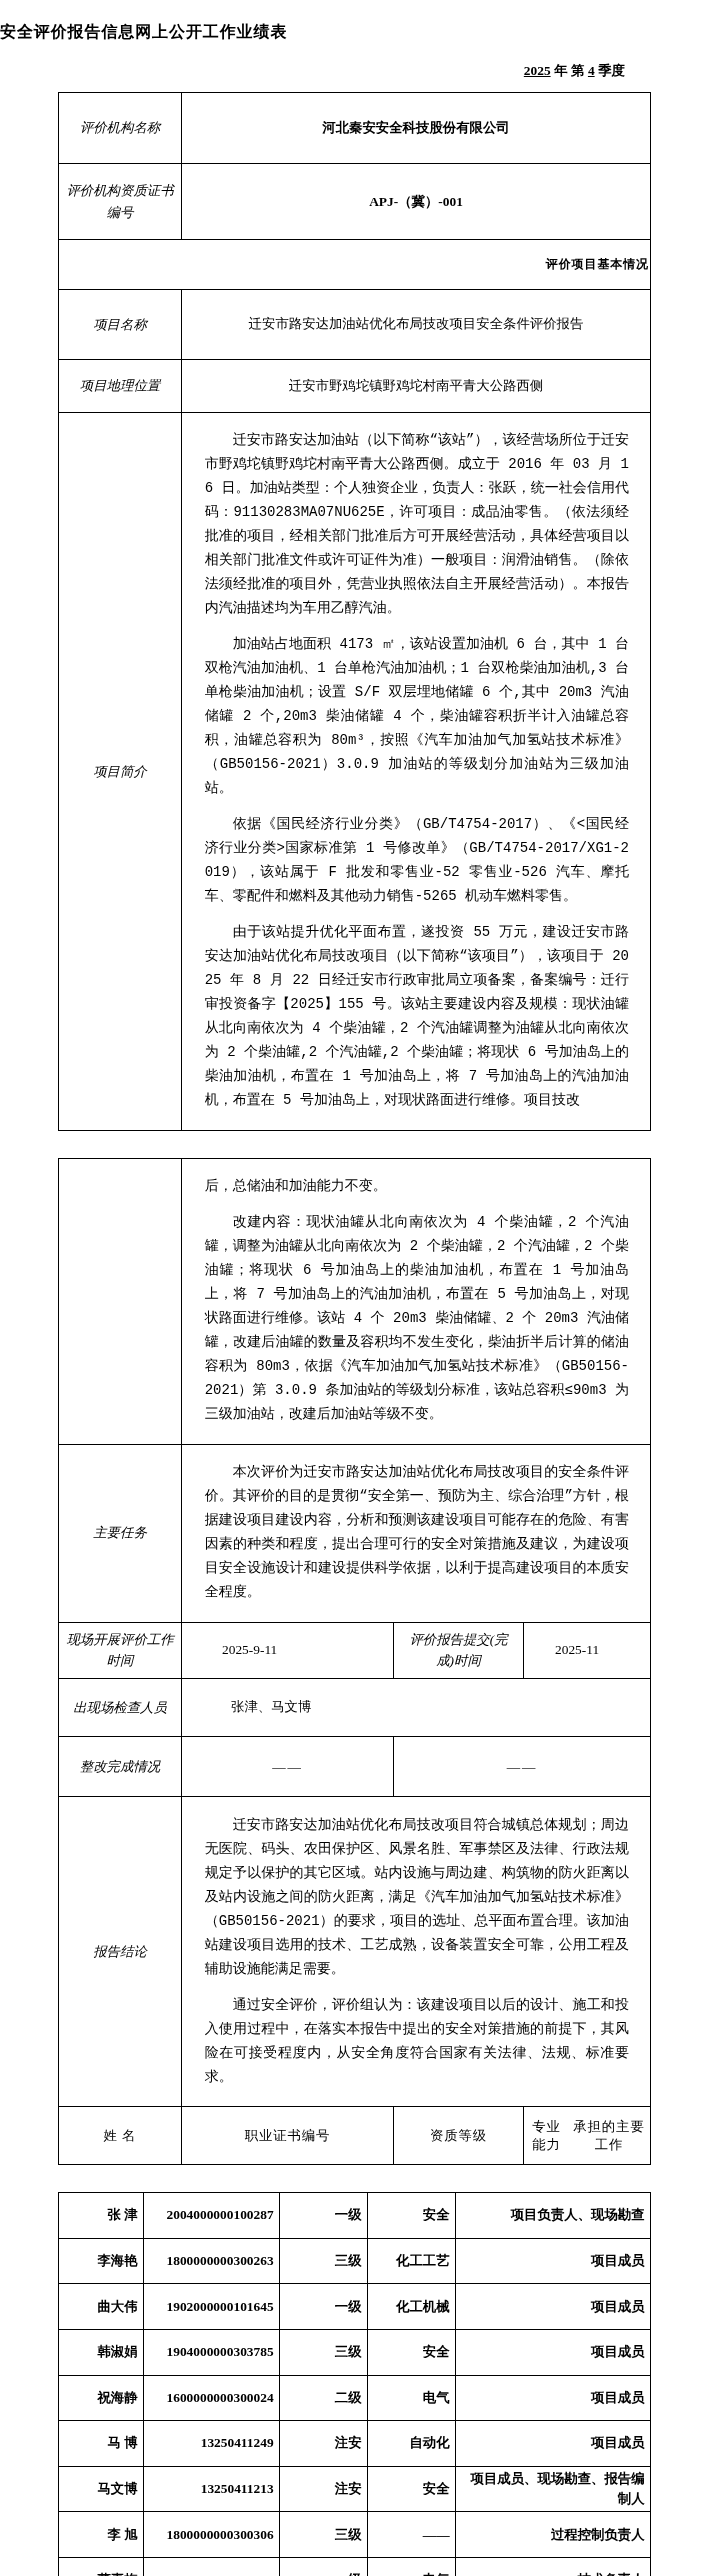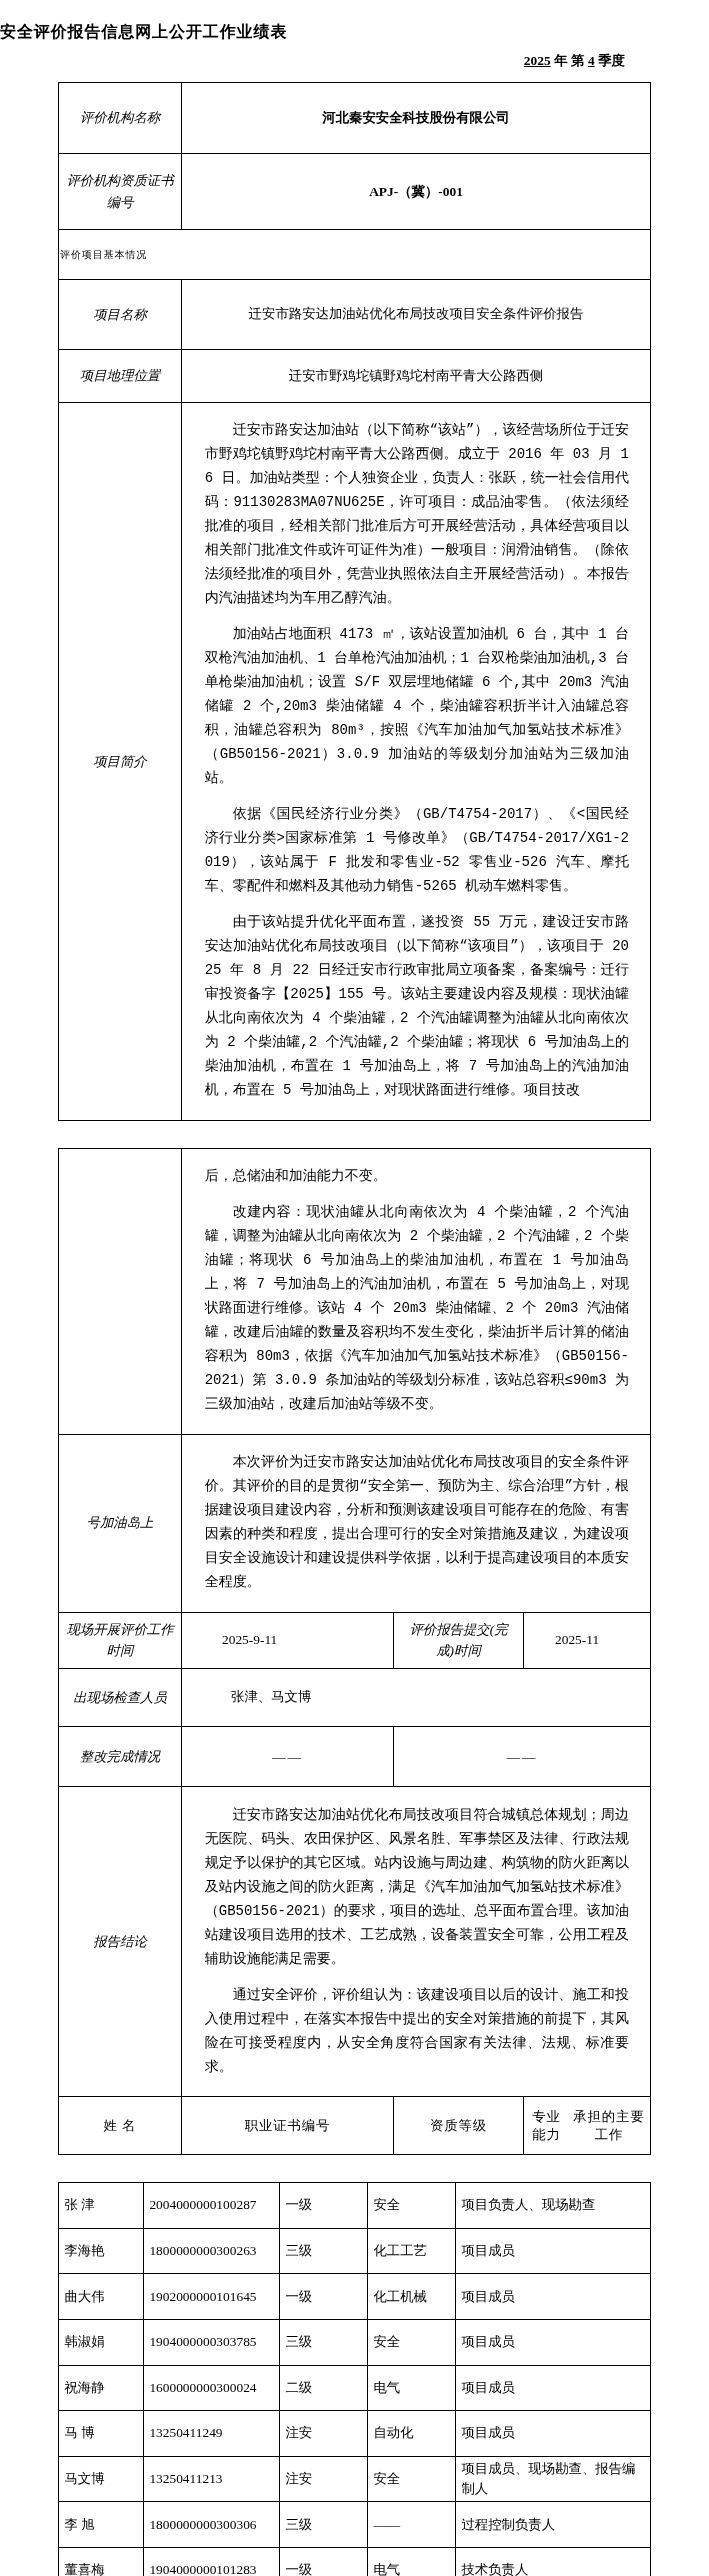--- a/index.html
+++ b/index.html
@@ -6,58 +6,58 @@
   body{
     width:710px;min-height:2576px;
     font-family:"Liberation Serif","DejaVu Serif",serif;
     color:#000;position:relative;
   }
   .doc-title{
     padding-top:21.5px;text-align:left;
     font-size:16px;font-weight:bold;letter-spacing:0.9px;
   }
   .doc-subtitle{
-    text-align:right;padding-right:85px;margin-top:9px;
+    text-align:right;padding-right:85px;margin-top:19px;
     font-size:13.4px;font-weight:bold;
   }
   .doc-subtitle .u{ text-decoration:underline; padding:0 3.6px;}
   table.sheet{
     border-collapse:collapse;table-layout:fixed;
     width:593px;margin-left:58px;background:#fff;
   }
   table.sheet{border:1.8px solid #000;}
   table.sheet td{border:1.3px solid #000;vertical-align:middle;}
   .t1{margin-top:12.5px;}
   .gap30{height:27px;}
   .label-cell{
     text-align:center;font-size:13.4px;line-height:1.6;
     padding:3.6px 7.2px;word-break:break-all;font-style:italic;
   }
   .center-val{ text-align:center;font-size:13.4px;padding:3.6px 7.2px;}
   .bold{font-weight:bold;}
   .section-cell{
-    text-align:left;font-weight:normal;font-size:10px;
+    text-align:right;font-weight:bold;font-size:12px;
     height:47px;letter-spacing:0.9px;
   }
   .text-cell{
     font-size:14px;line-height:24px;text-align:justify;
     padding:3.6px 9px 5.4px 10.7px;word-break:break-all;
   }
   .text-cell p{margin:12px;text-indent:2em;font-family:Liberation Mono, monospace;}
   .text-cell p.no-indent{text-indent:0;}
   .h70{height:63px}.h76{height:68px}.h68{height:61px}.h50{height:45px}
   .h54{height:48px}.h56{height:50px}.h58{height:52px}
   .time-val{font-size:13.4px;padding-left:40px;}
   .inspect-val{font-size:13.4px;padding-left:49px;}
   .dash-cell{text-align:center;font-size:13.4px;letter-spacing:1.8px;}
   .col-hd{
     text-align:center;font-size:13.4px;height:55px;letter-spacing:0.9px;
   }
-  table.people td{height:41px;text-align:left;font-size:13.4px;
-    padding:1.8px 5.4px;word-break:break-all;line-height:1.5;}
+  table.people td{height:41px;text-align:right;font-size:13.4px;
+    padding:1.8px 5.4px;word-break:break-all;line-height:1.5;font-weight:bold;}
   .media-label{
     margin:38px 0 0 82px;font-size:13.4px;font-weight:bold;letter-spacing:0.9px;
   }
   
   .photo{
     position:relative;overflow:hidden;
     width:428px;height:289px;margin:19.7px 0 0 159px;
     background:linear-gradient(180deg,#e9edf0 0%,#e2e7ea 38%,#d4d9d6 50%,#b9bdb9 58%,#a2a4a1 68%,#929491 82%,#8b8d8a 100%);
   }
   .glare{position:absolute;inset:0;
@@ -128,21 +128,21 @@
     </colgroup>
   <tbody>
       <tr>
     <td class="label-cell"></td>
     <td class="text-cell" colspan="3">
       <p class="no-indent">后，总储油和加油能力不变。</p>
       <p>改建内容：现状油罐从北向南依次为 4 个柴油罐，2 个汽油罐，调整为油罐从北向南依次为 2 个柴油罐，2 个汽油罐，2 个柴油罐；将现状 6 号加油岛上的柴油加油机，布置在 1 号加油岛上，将 7 号加油岛上的汽油加油机，布置在 5 号加油岛上，对现状路面进行维修。该站 4 个 20m3 柴油储罐、2 个 20m3 汽油储罐，改建后油罐的数量及容积均不发生变化，柴油折半后计算的储油容积为 80m3，依据《汽车加油加气加氢站技术标准》（GB50156-2021）第 3.0.9 条加油站的等级划分标准，该站总容积≤90m3 为三级加油站，改建后加油站等级不变。</p>
     </td>
   </tr>
   <tr>
-    <td class="label-cell">号加油岛上</td>
+    <td class="label-cell">主要任务</td>
     <td class="text-cell" colspan="3">
       <p>本次评价为迁安市路安达加油站优化布局技改项目的安全条件评价。其评价的目的是贯彻“安全第一、预防为主、综合治理”方针，根据建设项目建设内容，分析和预测该建设项目可能存在的危险、有害因素的种类和程度，提出合理可行的安全对策措施及建议，为建设项目安全设施设计和建设提供科学依据，以利于提高建设项目的本质安全程度。</p>
     </td>
   </tr>
   <tr>
     <td class="label-cell h54">现场开展评价工作时间</td>
     <td class="time-val">2025-9-11</td>
     <td class="label-cell">评价报告提交(完成)时间</td>
     <td class="time-val" style="padding-left:31px">2025-11</td>
   </tr>

